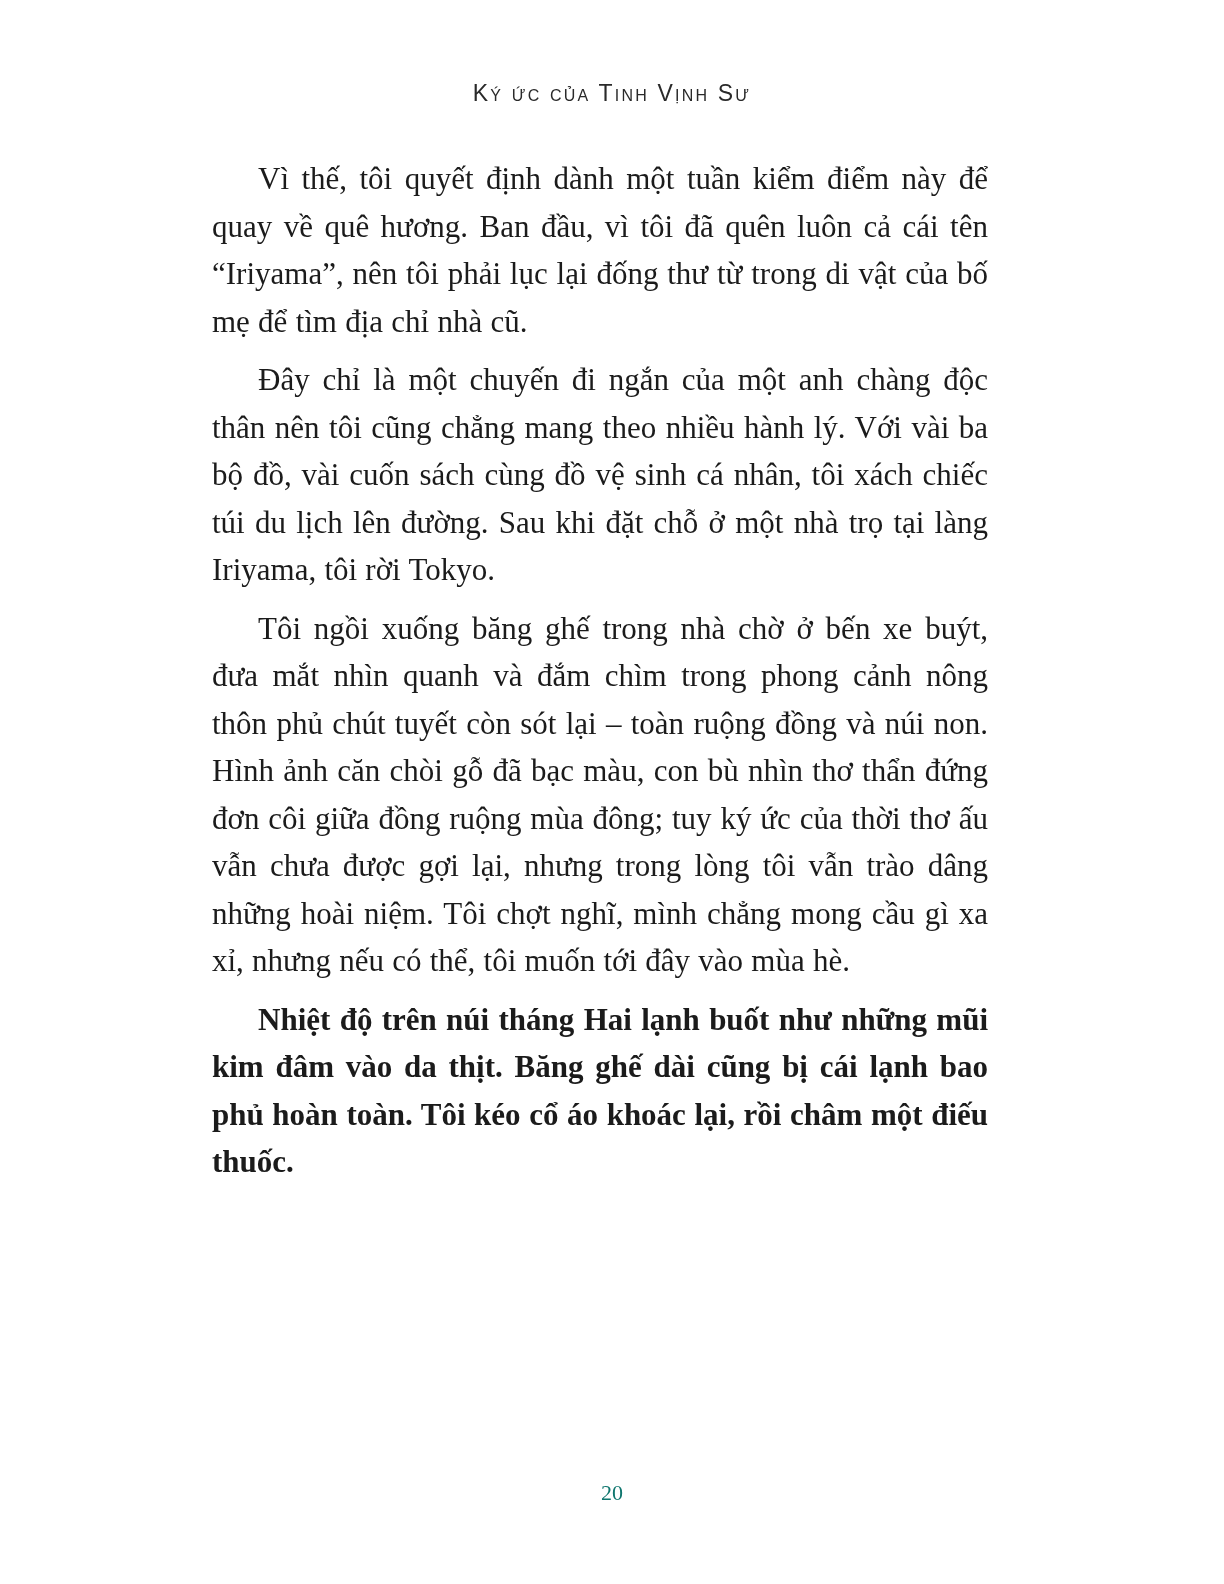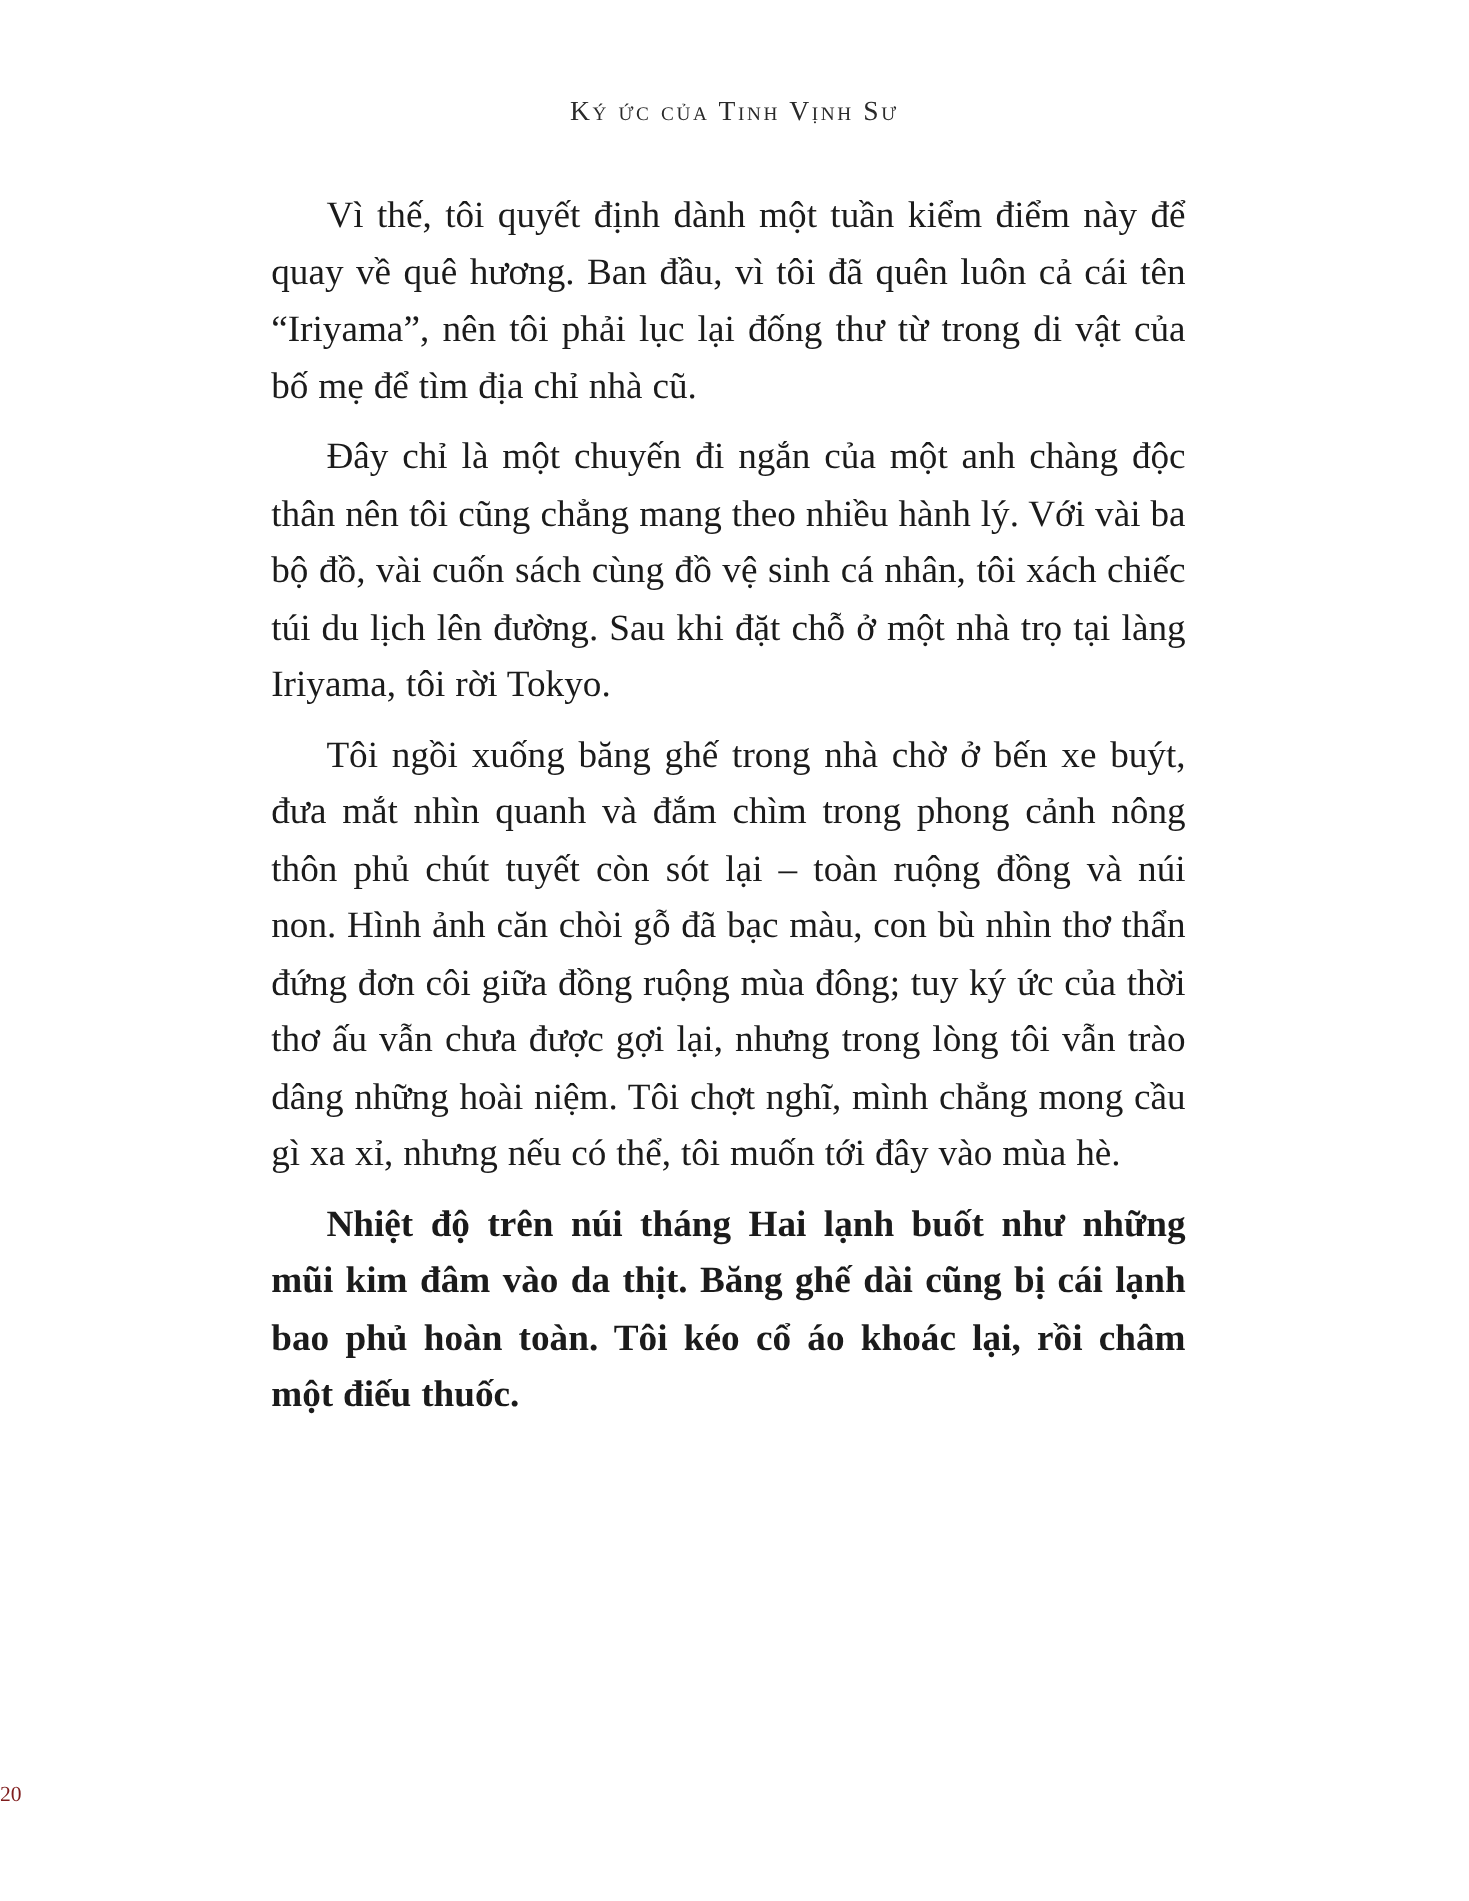--- a/index.html
+++ b/index.html
@@ -18,59 +18,60 @@
     color: #1a1a1a;
   }
 
   
   .running-head {
     position: absolute;
     top: 80px;
     left: 0;
     right: 0;
     text-align: center;
-    font-family: Liberation Serif, serif;
+    font-family: Liberation Sans, sans-serif;
     font-variant: small-caps;
     font-size: 23px;
     letter-spacing: 2.2px;
     color: #2a2a2a;
     white-space: nowrap;
   }
 
   
   .textblock {
     position: absolute;
     left: 210px;
     top: 155px;
     width: 778px;
   }
   .para {
-    margin: 0 0 11px 16px;
+    margin: 0 0 11px 2px;
     text-indent: 46px;
     font-size: 31px;
     line-height: 47.5px;
     text-align: justify;
     text-justify: inter-word;
     word-spacing: 0.5px;
     color: #1b1b1b;
     hyphens: none;
   }
   .para:last-child {
     margin-bottom: 0;
     font-weight: bold;
   }
 
   
   .folio {
     position: absolute;
     bottom: 78px;
     left: 0;
     right: 0;
-    font-size: 18px;
-    color: #7f1d1d;
+    text-align: center;
+    font-size: 22px;
+    color: #0f766e;
   }
 </style>
 </head>
 <body>
 
 <div class="page">
 
   <div class="running-head">Ký ức của Tinh Vịnh Sư</div>
 
   <div class="textblock">

